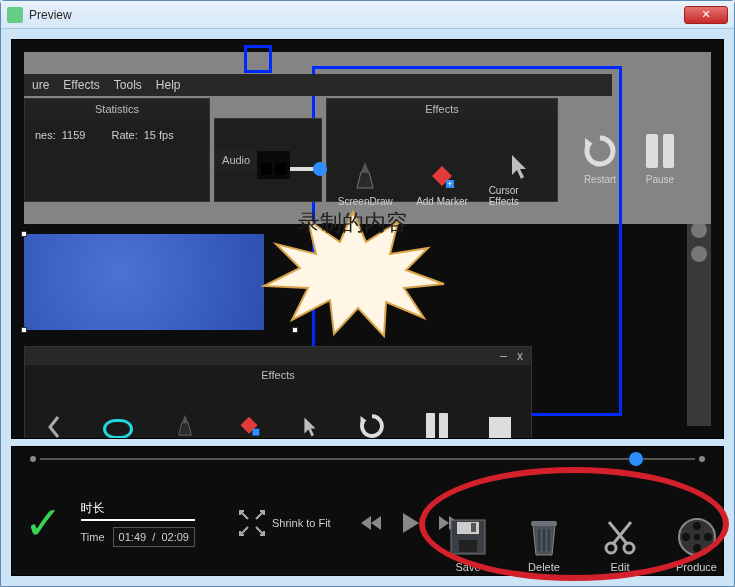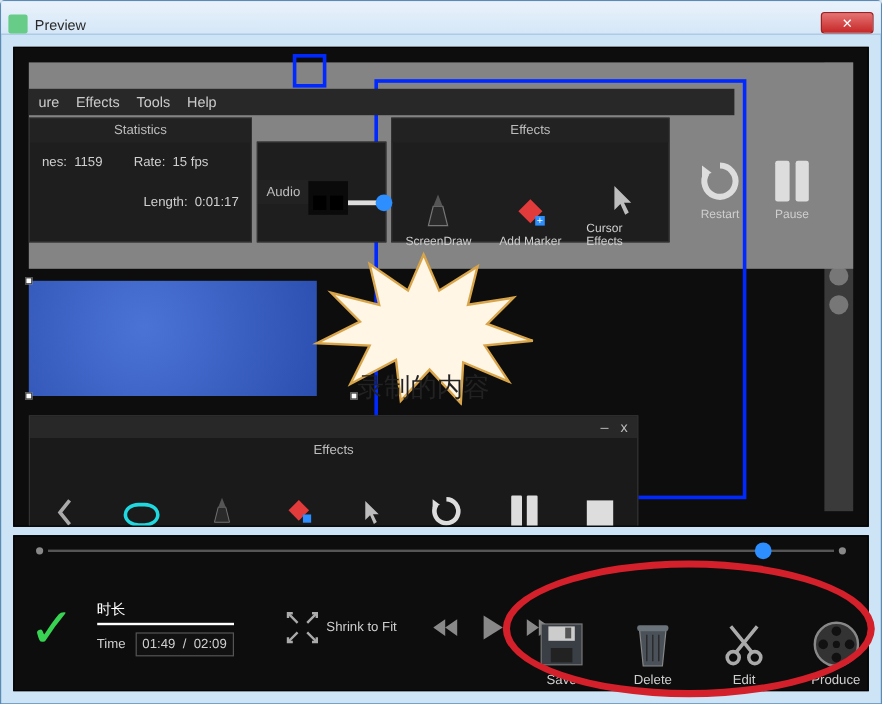--- a/index.html
+++ b/index.html
@@ -1,18 +1,18 @@
 <!DOCTYPE html>
 <html><head>
 <meta charset="utf-8">
 <style>
   * { box-sizing: border-box; margin: 0; padding: 0; font-family: "Segoe UI", Tahoma, sans-serif; }
   body { background: #d6e4f0; width: 735px; height: 587px; overflow: hidden; }
   .window { width: 735px; height: 587px; background: #cde4f7; border: 1px solid #5b8ab5; border-radius: 4px 4px 0 0; position: relative; }
-  .titlebar { height: 28px; background: linear-gradient(#e9f2fb,#d5e7f7); display: flex; align-items: flex-end; padding: 0 6px; border-bottom: 1px solid #a8c4de; }
+  .titlebar { height: 28px; background: linear-gradient(#e9f2fb,#d5e7f7); display: flex; align-items: center; padding: 0 6px; border-bottom: 1px solid #a8c4de; }
   .titlebar .icon { width: 16px; height: 16px; background:#6c8; border-radius:2px; margin-right:6px;}
   .titlebar .title { font-size: 12px; color:#2a2a2a; flex:1;}
   .titlebar .close { width:44px; height:18px; background: linear-gradient(#e57373,#c62828); border:1px solid #a02020; border-radius:3px; display:flex; align-items:center; justify-content:center; color:#fff; font-size:11px;}
   .stage { position:absolute; left:10px; top:38px; right:10px; height:400px; background:#0d0d0d; border:1px solid #000; overflow:hidden;}
   .inner-gray { position:absolute; left:12px; top:12px; right:12px; height:172px; background:#848484;}
   .blue-box { position:absolute; left:232px; top:5px; width:28px; height:28px; border:3px solid #0029ff;}
   .blue-big { position:absolute; left:300px; top:26px; width:310px; height:350px; border:3px solid #0029ff;}
   .menubar { position:absolute; left:12px; top:34px; height:22px; background:#282828; display:flex; align-items:center; color:#ccc; font-size:12px; padding:0 8px; gap:14px; width:588px;}
   .menubar span { cursor:default;}
   .panel-row { position:absolute; left:12px; top:58px; display:flex; gap:4px; height:104px;}
@@ -46,21 +46,21 @@
   .sub-title { height:18px; background:#282828; display:flex; justify-content:flex-end; align-items:center; gap:10px; padding:0 8px; color:#bbb; font-size:12px;}
   .effects2 { padding-top:2px;}
   .effects2 .hdr { text-align:center; color:#bdbdbd; font-size:11px; padding:2px 0;}
   .effects2-body { height:56px;}
   .oval { width:30px; height:20px; border:3px solid #20d8e0; border-radius:50% / 60%;}
   .small-restart { width:26px; height:26px;}
   .small-pause { width:22px; height:26px; display:flex; gap:4px;}
   .small-pause i { flex:1; background:#ddd; border-radius:1px;}
   .small-stop { width:22px; height:22px; background:#ddd;}
   
-  .callout { position:absolute; left:246px; top:168px; width:190px; height:130px; display:flex; align-items:flex-end; justify-content:center; pointer-events:none;}
+  .callout { position:absolute; left:246px; top:168px; width:190px; height:130px; display:flex; align-items:flex-start; justify-content:center; pointer-events:none;}
   .callout svg {position:absolute; left:0; top:0;}
   .callout .txt { position:relative; font-size:22px; font-family:"SimSun","Microsoft YaHei"; color:#222;}
   
   .bottombar { position:absolute; left:10px; right:10px; bottom:10px; height:130px; background:#0d0d0d; border:1px solid #000; color:#cfcfcf;}
   .timeline { position:relative; height:24px; display:flex; align-items:center; padding:0 14px;}
   .timeline .track { flex:1; height:2px; background:#555;}
   .timeline .dottl { width:6px; height:6px; border-radius:50%; background:#888; margin:0 4px;}
   .playhead { position:absolute; right:80px; top:5px; width:14px; height:14px; border-radius:50%; background:#2c8eff;}
   .controls { display:flex; align-items:center; height:104px; padding:0 12px; gap:18px; position:relative;}
   .check { color:#39d353; font-size:46px; line-height:32px;}
@@ -113,24 +113,20 @@
       <div class="panel stats">
         <div class="hdr">Statistics</div>
         <div class="stats-body">
           <div class="stat-line">
             <span>nes:</span>
             <span>1159</span>
             <span style="width:14px"></span>
             <span>Rate:</span>
             <span>15 fps</span>
           </div>
-          <div class="stat-line" style="justify-content:flex-end; margin-top:14px;">
-            <span>Length:</span>
-            <span>0:01:17</span>
-          </div>
         </div>
       </div>
 
       <div class="panel audio">
         <div class="hdr" style="width:100%">Audio</div>
         <div class="audio-bars">
             <i></i>
             <i></i>
           </div>
         <div class="slider">

